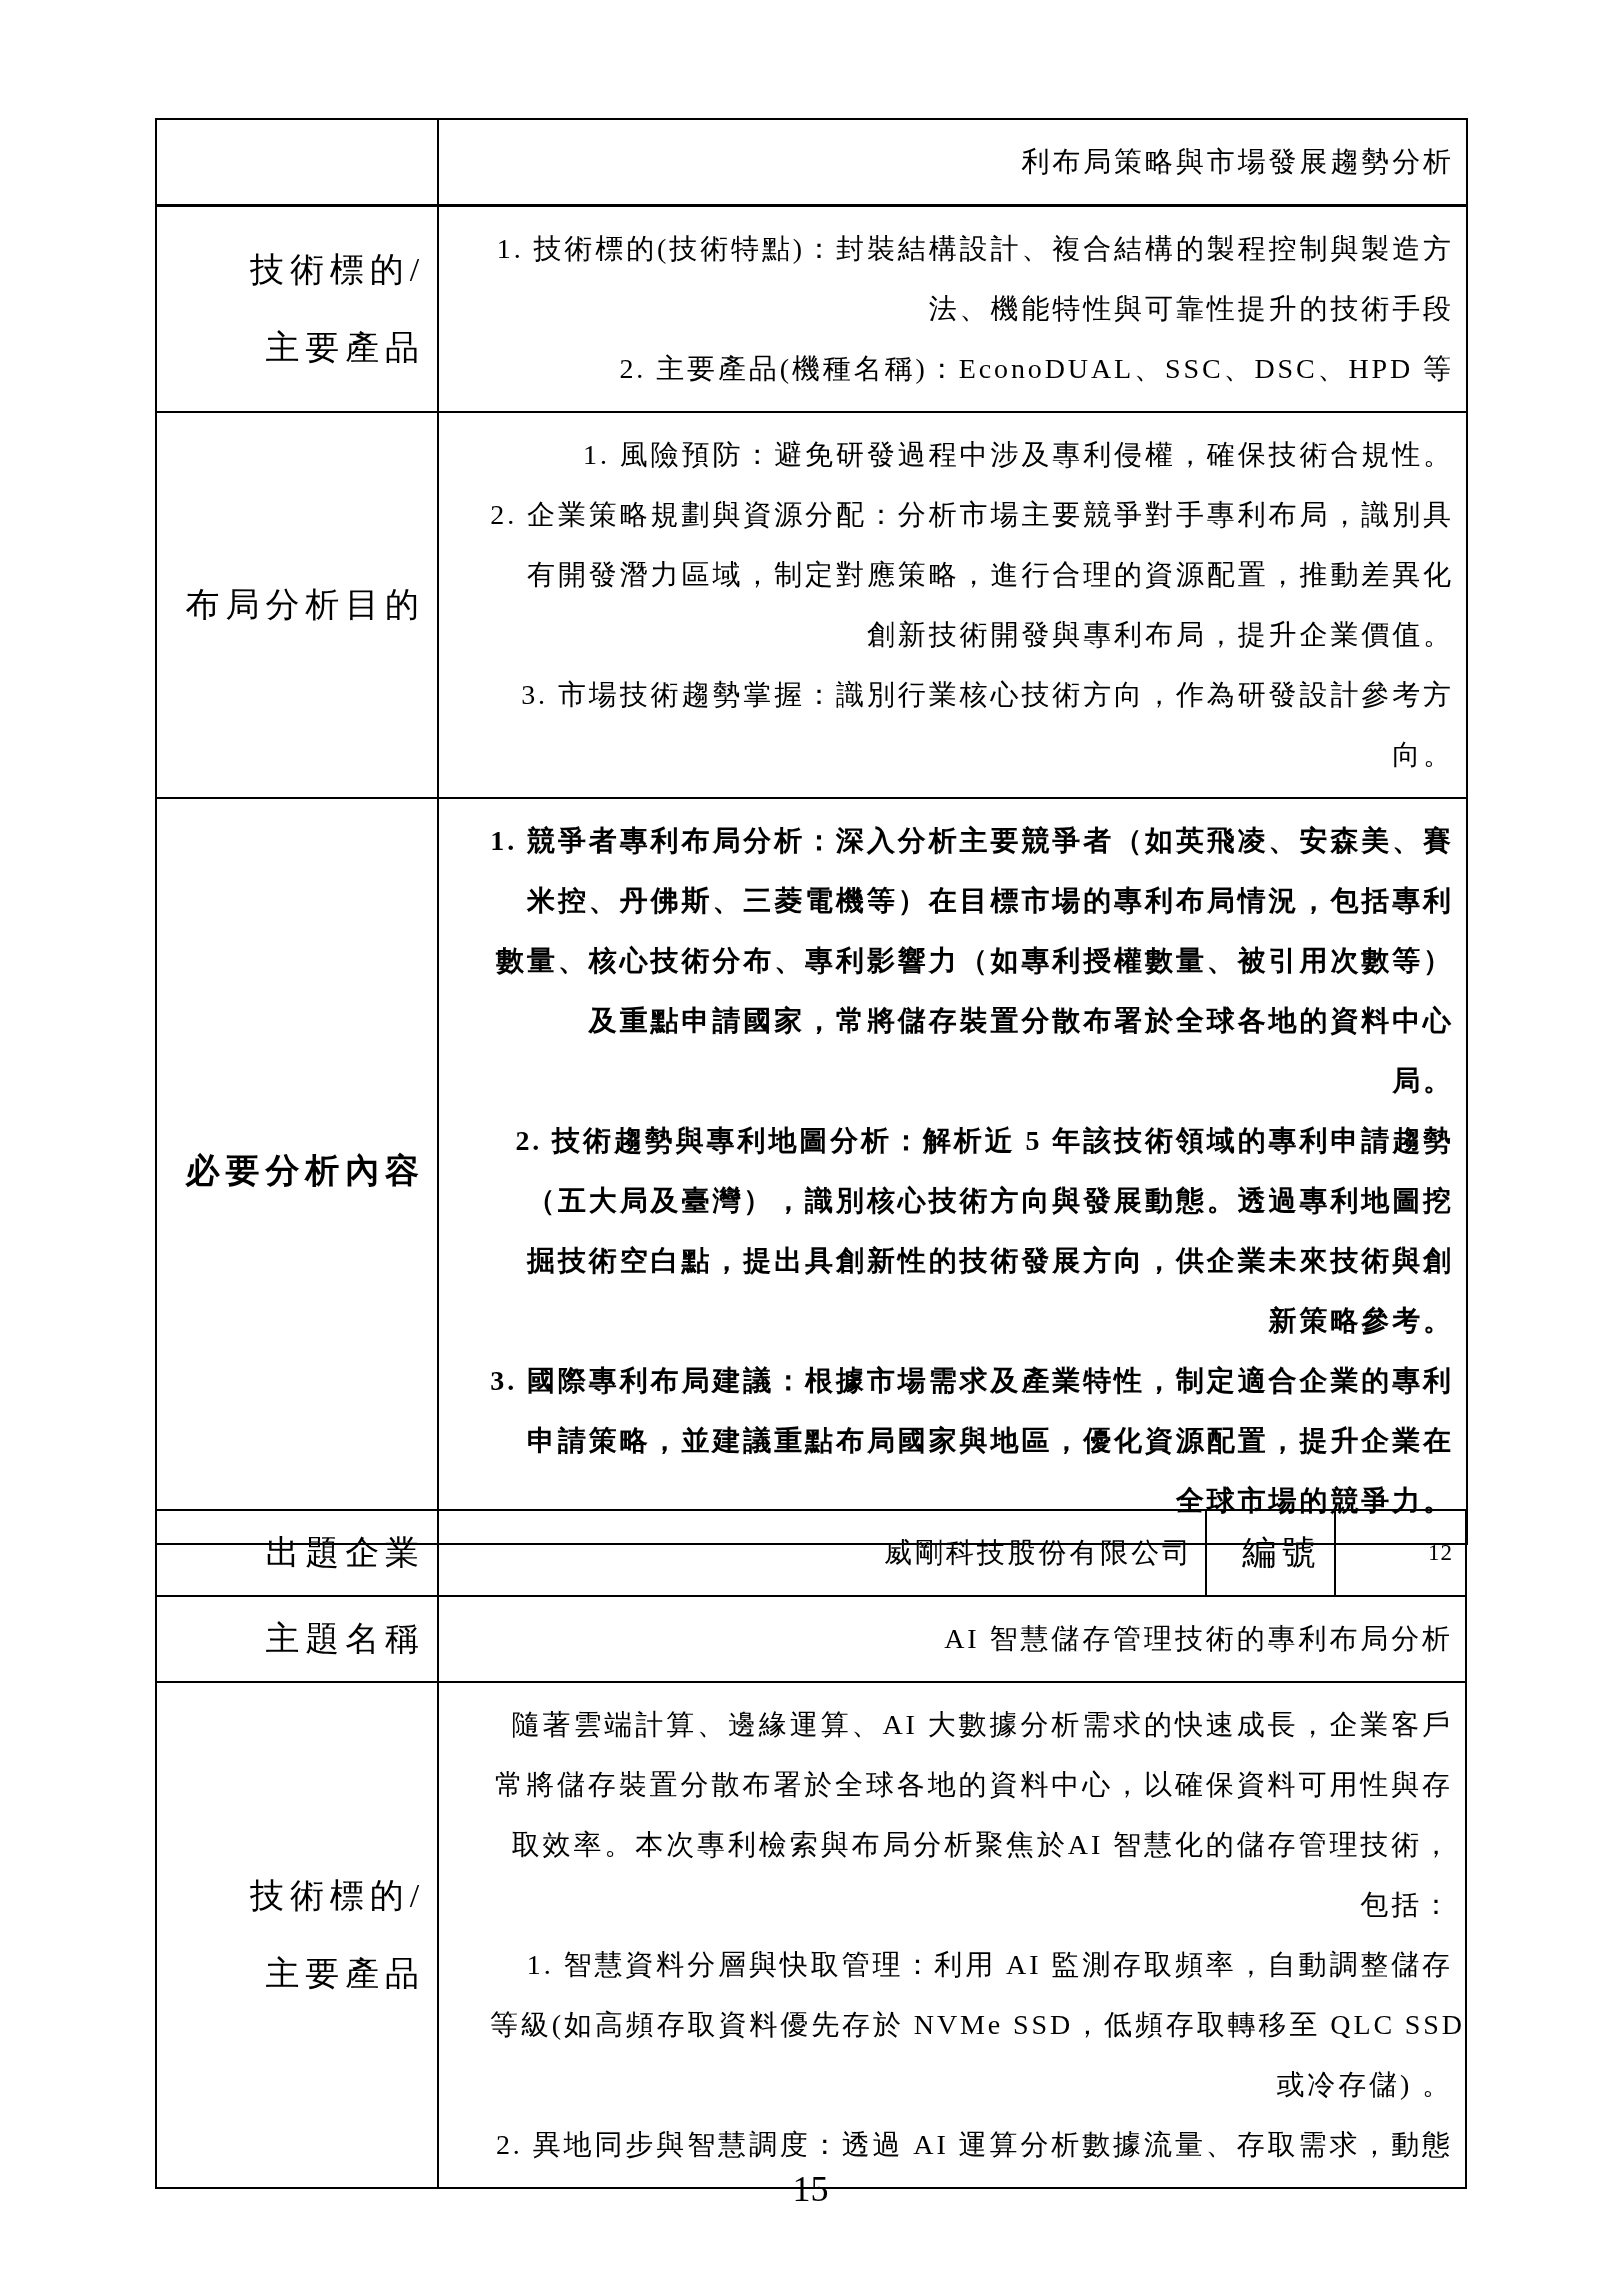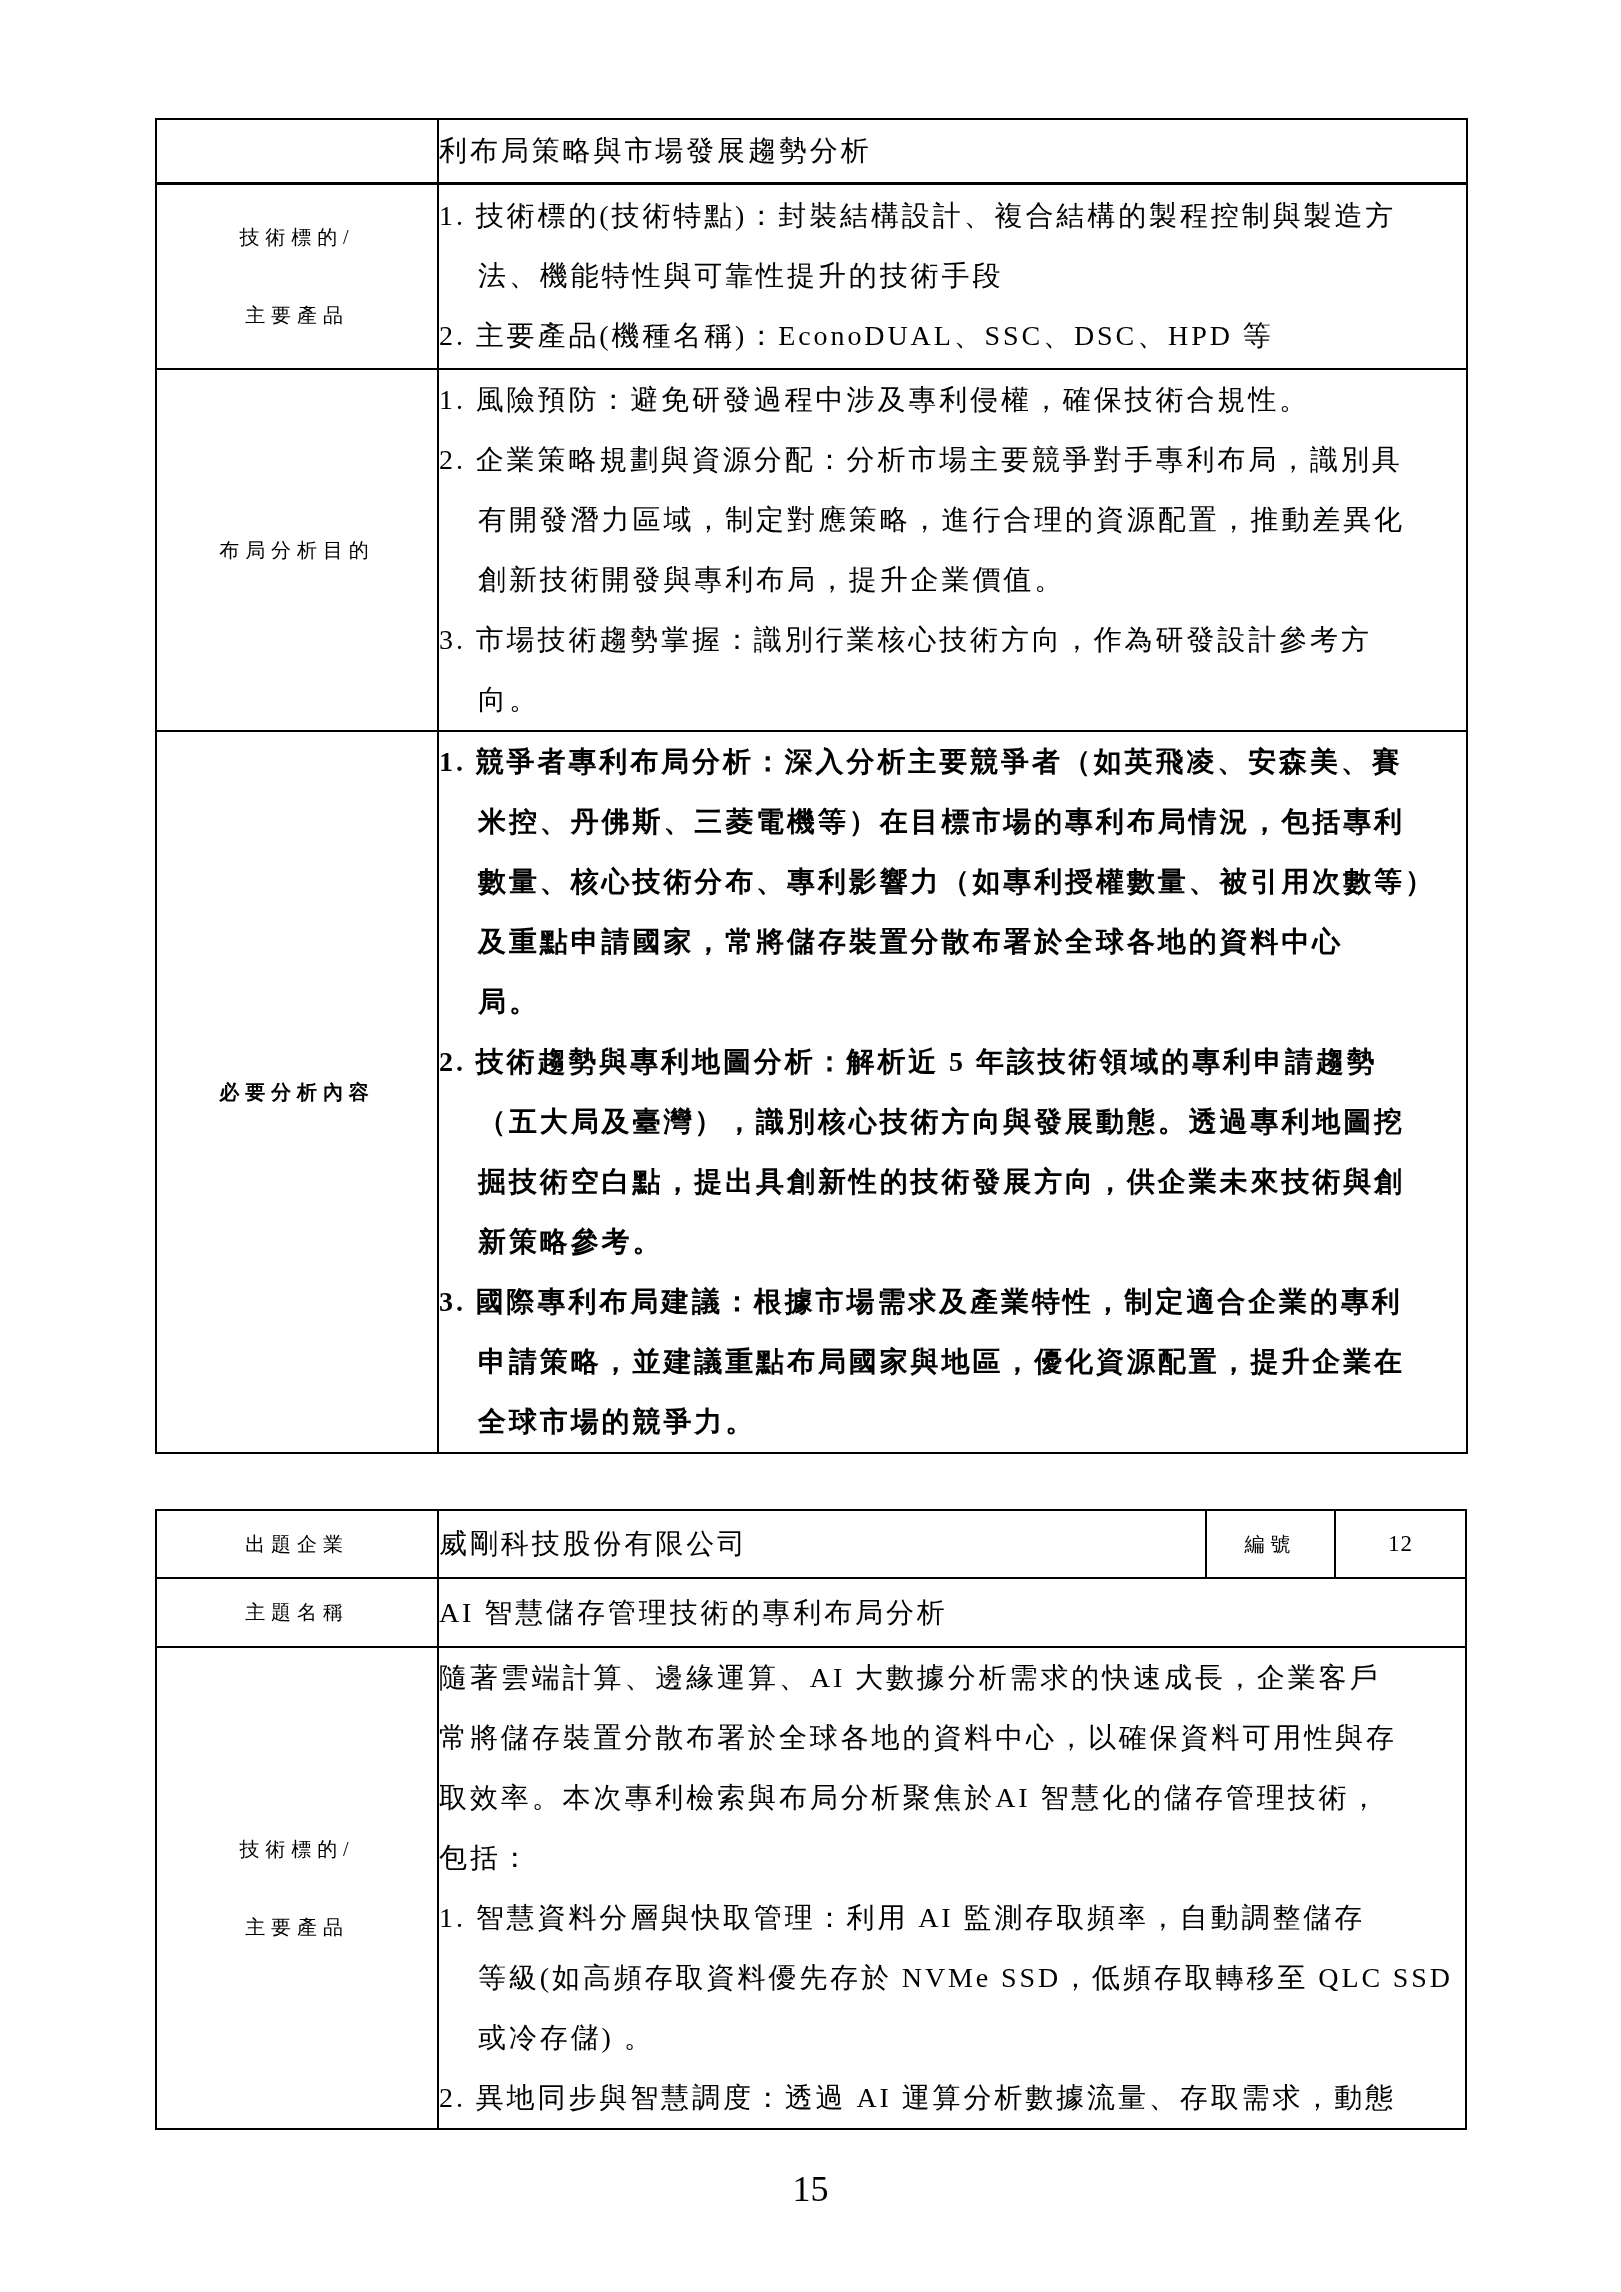--- a/index.html
+++ b/index.html
@@ -12,36 +12,37 @@
     overflow:hidden;
   }
   table.tbl{
     position:absolute;
     border-collapse:collapse;
     table-layout:fixed;
     border:2.9px solid #000;
   }
   .tbl td{
     border:2px solid #000;
-    padding:0;
+    padding:12px;
     vertical-align:middle;
     box-sizing:border-box;
+    text-align:right;
   }
   #t1{left:155px;top:118px;width:1311px;}
   #t2{left:155px;top:1509px;width:1311px;}
   #t1 .r0 td{height:64px;border-bottom-width:3.9px;}
   #t1 .r1 td{height:186px;}
   #t1 .r2 td{height:360px;}
   #t1 .r3 td{height:714px;font-weight:bold;}
   #t2 .r0 td{height:68px;font-family:Liberation Serif, serif;}
   #t2 .r1 td{height:69px;}
   #t2 .r2 td{height:479px;vertical-align:top;margin-top:22px;}
   .label{
     text-align:center;
-    font-size:20px;
+    font-size:34px;
     letter-spacing:5.9px;
   }
   .lab-line{line-height:78px;}
   .content{
     padding:0 7.8px 0 17.6px;
     font-size:28px;
     letter-spacing:2.9px;
     overflow:hidden;
   }
   .line{

